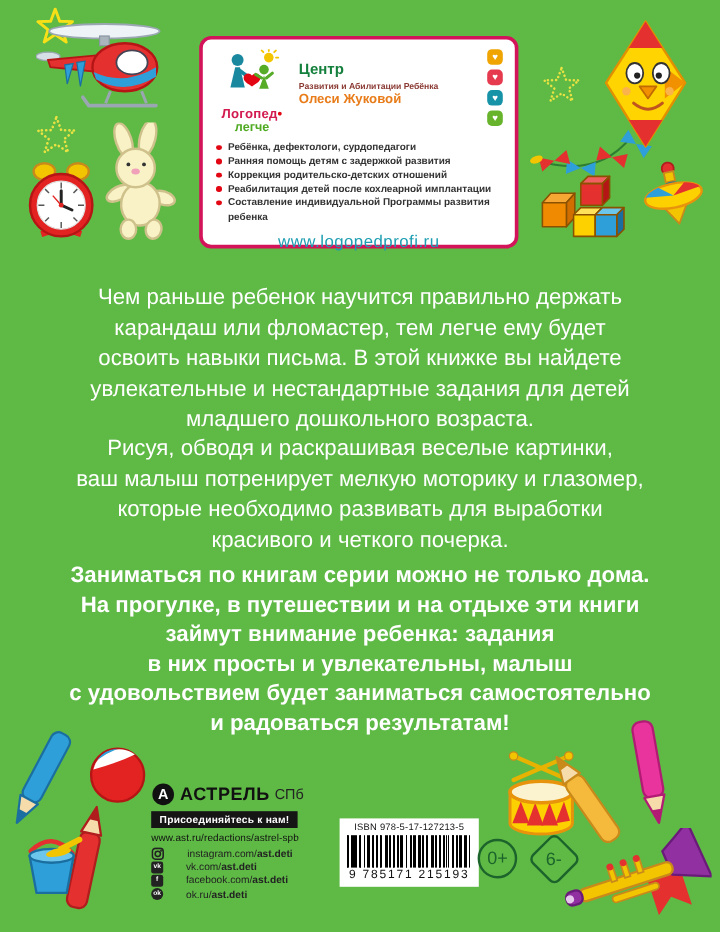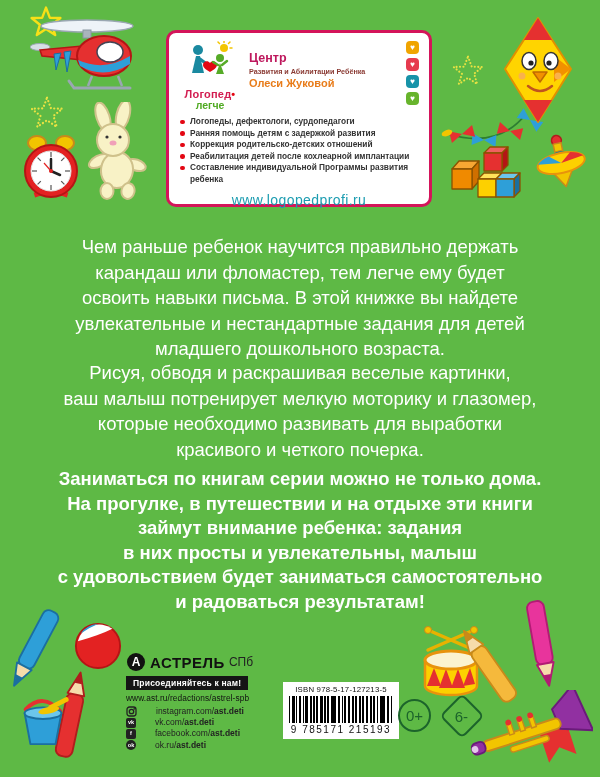--- a/index.html
+++ b/index.html
@@ -15,21 +15,21 @@
     position:absolute;left:166px;top:30px;width:240px;height:157px;
     background:#fff;border:3px solid #d4145a;border-radius:10px;
     padding:8px 10px 6px 10px;
   }
   .card-top{display:flex;align-items:flex-start;}
   .logo-block{width:62px;text-align:center;flex:none;}
   .logo-w1{font-size:11px;font-weight:700;color:#d21c50;line-height:11px;letter-spacing:.2px;}
   .logo-dot{color:#e30613;}
   .logo-w2{font-size:10.5px;font-weight:700;color:#4faa22;line-height:11px;}
   .center-block{flex:1;padding-left:8px;padding-top:10px;}
-  .c1{font-size:12.5px;font-weight:700;color:#be185d;line-height:14px;}
+  .c1{font-size:12.5px;font-weight:700;color:#15803d;line-height:14px;}
   .c2{font-size:7.2px;font-weight:700;color:#8a3a33;line-height:9px;margin-top:2px;}
   .c3{font-size:11px;font-weight:700;color:#e87c1a;line-height:13px;margin-top:1px;}
   .tiles{display:flex;flex-direction:column;gap:4px;margin-left:4px;flex:none;}
   .tile{width:13px;height:13px;border-radius:4px;color:#fff;font-size:8px;line-height:13px;text-align:center;}
   .services{list-style:none;margin:5px 0 0 0;padding:0;}
   .services li{
     position:relative;padding-left:11px;font-size:8.3px;font-weight:700;
     color:#333;line-height:11.6px;
   }
   .services li::before{
@@ -243,21 +243,21 @@
         <div class="c3">Олеси Жуковой</div>
       </div>
       <div class="tiles">
         <div class="tile" style="background: rgb(240, 164, 0);"><span>♥</span></div>
         <div class="tile" style="background: rgb(230, 58, 78);"><span>♥</span></div>
         <div class="tile" style="background: rgb(23, 147, 168);"><span>♥</span></div>
         <div class="tile" style="background: rgb(103, 180, 44);"><span>♥</span></div>
       </div>
     </div>
     <ul class="services">
-      <li>Логопеды, дефектологи, сурдопедагоги</li>
+      <li>Ребёнка, дефектологи, сурдопедагоги</li>
       <li>Ранняя помощь детям с задержкой развития</li>
       <li>Коррекция родительско-детских отношений</li>
       <li>Реабилитация детей после кохлеарной имплантации</li>
       <li>Составление индивидуальной Программы развития ребенка</li>
     </ul>
     <div class="site">www.logopedprofi.ru</div>
   </div>
 
   <div class="para p1">Чем раньше ребенок научится правильно держать
 карандаш или фломастер, тем легче ему будет

